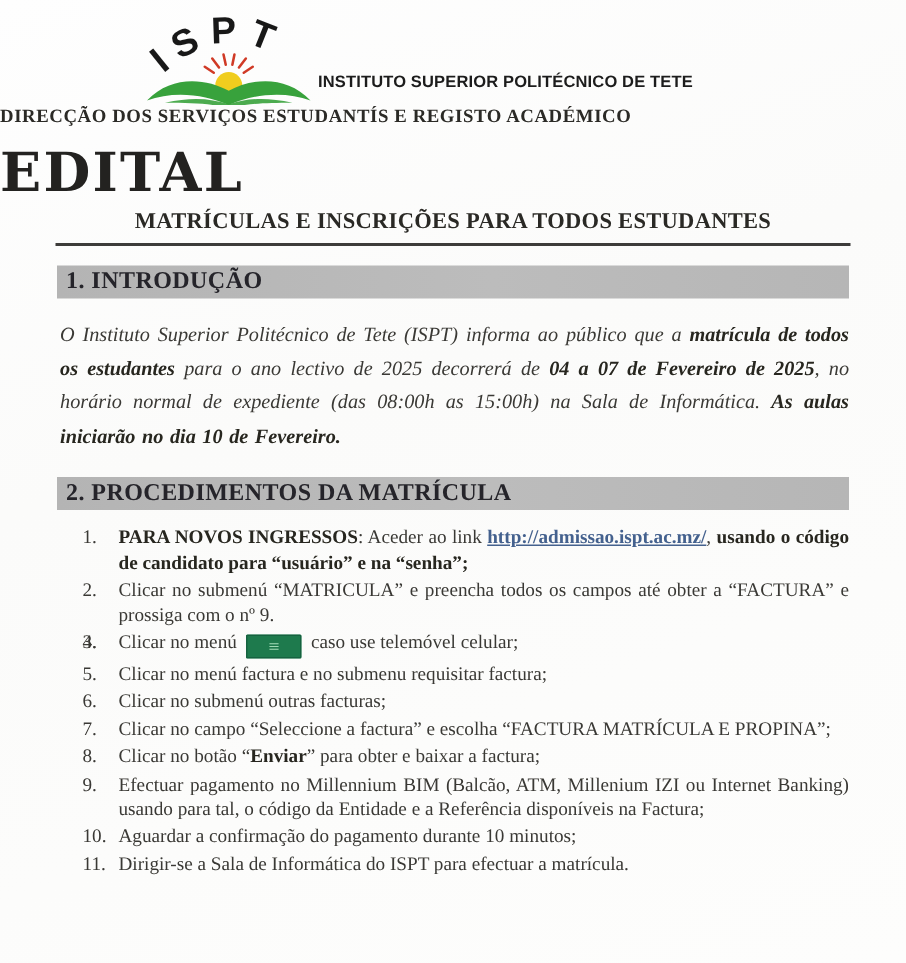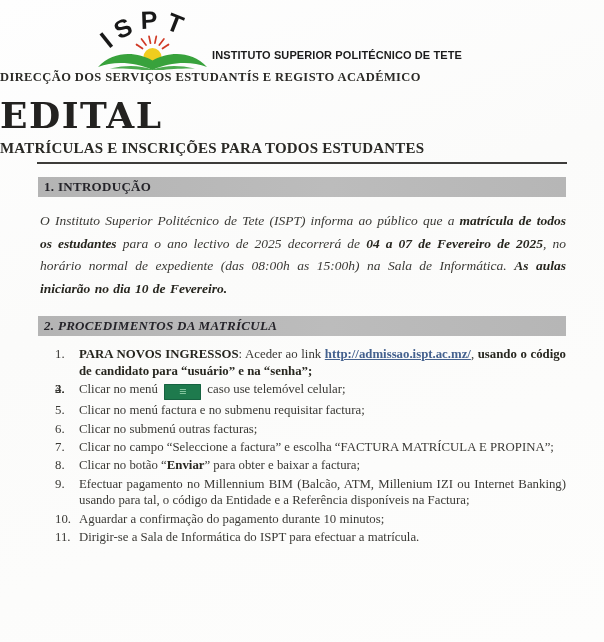--- a/index.html
+++ b/index.html
@@ -33,36 +33,36 @@
     letter-spacing:0.4px;
   }
   
   .doc-title{
     text-align:left;margin-top:9px;
     font-family:"DejaVu Serif","Liberation Serif",serif;
     font-weight:bold;font-size:36px;line-height:42px;
     letter-spacing:1.5px;color:#232220;
   }
   .doc-subtitle{
-    margin-top:3px;
+    text-align:center;margin-top:3px;
     font-weight:bold;font-size:15px;line-height:19px;
     color:#2a2925;letter-spacing:0.2px;
   }
   .subtitle-rule{
     margin:4px 37px 0 37px;height:0;
     border-bottom:2px solid #3d3c3a;
   }
   
   .section-bar{
     margin:13px 38px 0 38px;
     background:linear-gradient(90deg,#b4b4b4,#bcbcbc 55%,#b6b6b6);
-    font-weight:bold;font-size:13px;color:#25242a;
+    font-weight:bold;font-size:16px;color:#25242a;
     padding:2px 4px 2px 6px;letter-spacing:0.3px;
   }
-  .section-bar.second{margin-top:16px;font-style:italic;}
+  .section-bar.second{margin-top:16px;}
   
   .intro-para{
     margin:13px 38px 0 40px;
     font-size:13.5px;line-height:22.6px;
     text-align:justify;color:#3a3935;
     word-spacing:1px;
     font-style:italic;
   }
   
   .procedures{
@@ -128,21 +128,21 @@
   <div class="subtitle-rule"></div>
 
   <div class="section-bar">1. INTRODUÇÃO</div>
 
   <p class="intro-para"><span class="seg-normal">O Instituto Superior Politécnico de Tete (ISPT) informa ao público que a </span><span class="seg-bold">matrícula de todos os estudantes</span><span class="seg-normal"> para o ano lectivo de 2025 decorrerá de </span><span class="seg-bold">04 a 07 de Fevereiro de 2025</span><span class="seg-normal">, no horário normal de expediente (das 08:00h as 15:00h) na Sala de Informática. </span><span class="seg-bold">As aulas iniciarão no dia 10 de Fevereiro.</span></p>
 
   <div class="section-bar second">2. PROCEDIMENTOS DA MATRÍCULA</div>
 
   <ol class="procedures">
       <li><span class="li-num">1.</span><span class="li-text"><span class="seg-bold">PARA NOVOS INGRESSOS</span><span class="seg-normal">: Aceder ao link </span><span class="seg-link">http://admissao.ispt.ac.mz/</span><span class="seg-normal">, </span><span class="seg-bold">usando o código de candidato para “usuário” e na “senha”;</span></span></li>
-      <li><span class="li-num">2.</span></li>
+      <li><span class="li-num">2.</span><span class="li-text"><span class="seg-normal">Clicar no submenú “MATRICULA” e preencha todos os campos até obter a “FACTURA” e prossiga com o nº 9.</span></span></li>
       <li><span class="li-num">3.</span></li>
       <li><span class="li-num">4.</span><span class="li-text"><span class="seg-normal">Clicar no menú </span><span class="menu-icon">≡</span><span class="seg-normal"> caso use telemóvel celular;</span></span></li>
       <li><span class="li-num">5.</span><span class="li-text"><span class="seg-normal">Clicar no menú factura e no submenu requisitar factura;</span></span></li>
       <li><span class="li-num">6.</span><span class="li-text"><span class="seg-normal">Clicar no submenú outras facturas;</span></span></li>
       <li><span class="li-num">7.</span><span class="li-text"><span class="seg-normal">Clicar no campo “Seleccione a factura” e escolha “FACTURA MATRÍCULA E PROPINA”;</span></span></li>
       <li><span class="li-num">8.</span><span class="li-text"><span class="seg-normal">Clicar no botão “</span><span class="seg-bold">Enviar</span><span class="seg-normal">” para obter e baixar a factura;</span></span></li>
       <li><span class="li-num">9.</span><span class="li-text"><span class="seg-normal">Efectuar pagamento no Millennium BIM (Balcão, ATM, Millenium IZI ou Internet Banking) usando para tal, o código da Entidade e a Referência disponíveis na Factura;</span></span></li>
       <li><span class="li-num">10.</span><span class="li-text"><span class="seg-normal">Aguardar a confirmação do pagamento durante 10 minutos;</span></span></li>
       <li><span class="li-num">11.</span><span class="li-text"><span class="seg-normal">Dirigir-se a Sala de Informática do ISPT para efectuar a matrícula.</span></span></li>
     </ol>

